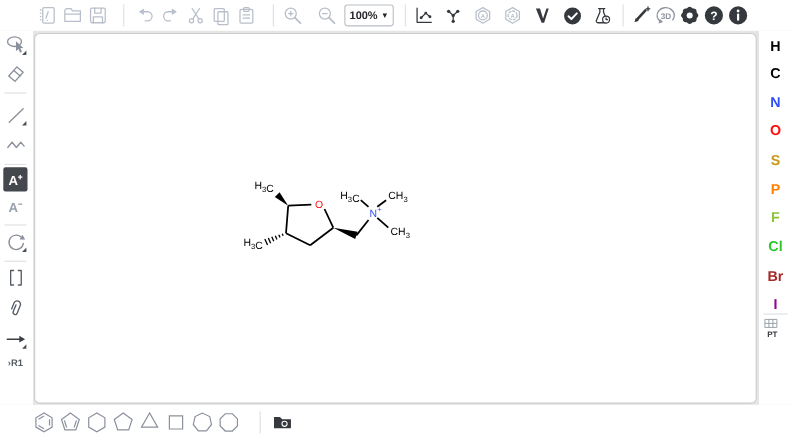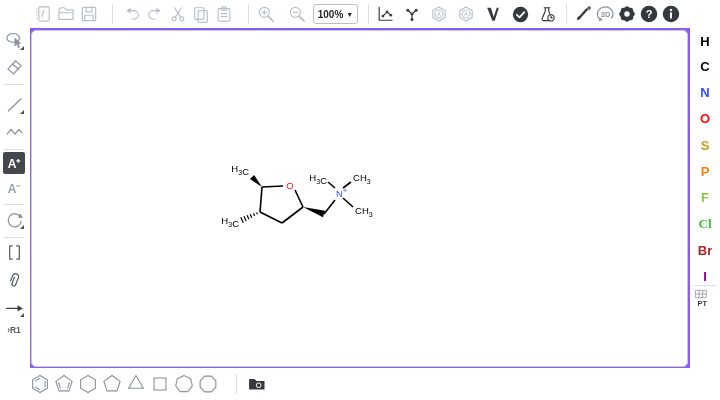--- a/index.html
+++ b/index.html
@@ -1,17 +1,17 @@
 <!DOCTYPE html>
 <html><head>
 <meta charset="utf-8">
 <style>
   html,body{margin:0;padding:0;width:720px;height:400px;background:#fff;overflow:hidden;
     font-family:"Liberation Sans",sans-serif;-webkit-font-smoothing:antialiased;}
-  #app{position:relative;width:720px;height:394px;background:#8b5cf6;}
+  #app{position:relative;width:720px;height:394px;background:#e5e5e5;}
   .btn{position:relative;width:22px;height:22px;display:flex;align-items:center;justify-content:center;border-radius:2px;}
   .btn svg{display:block;}
   .light{color:#b9bfca}
   .dark{color:#35383d}
   .mid{color:#8d939d}
   .gray{color:#8a919c}
   .ic{stroke:currentColor;fill:none;stroke-width:1.4;stroke-linecap:round;stroke-linejoin:round;}
   .fill{fill:currentColor;stroke:none;}
   .dd::after{content:'';position:absolute;right:1px;bottom:1px;width:0;height:0;
     border-left:4px solid transparent;border-bottom:4px solid #4a4f57;}
@@ -325,21 +325,21 @@
   </div>
 
   <div id="rightbar">
     <div class="elem" style="top:6px"><span style="color: rgb(0, 0, 0);">H</span></div>
     <div class="elem" style="top:31px"><span style="color: rgb(0, 0, 0);">C</span></div>
     <div class="elem" style="top:57px"><span style="color: rgb(48, 79, 247);">N</span></div>
     <div class="elem" style="top:83px"><span style="color: rgb(255, 13, 13);">O</span></div>
     <div class="elem" style="top:110px"><span style="color: rgb(201, 154, 25);">S</span></div>
     <div class="elem" style="top:136px"><span style="color: rgb(255, 128, 0);">P</span></div>
     <div class="elem" style="top:162px"><span style="color: rgb(140, 196, 55);">F</span></div>
-    <div class="elem" style="top:188px"><span style="color: rgb(43, 201, 43); font-family: Liberation Serif, serif;">Cl</span></div>
+    <div class="elem" style="top:188px"><span style="color: rgb(43, 201, 43);">Cl</span></div>
     <div class="elem" style="top:215px"><span style="color: rgb(166, 41, 41);">Br</span></div>
     <div class="elem" style="top:241px"><span style="color: rgb(148, 0, 148);">I</span></div>
     <div class="hsep" style="top:257px;left:4px;width:22px"></div>
     <div class="btn" style="position:absolute;left:3px;top:260px">
       <svg width="20" height="20" viewBox="0 0 22 22">
         <g stroke="#9aa1ac" stroke-width="1" fill="none">
           <path d="M1.5 1.5 h12 v8 h-12 z M5.5 1.5 v8 M9.5 1.5 v8 M1.5 5.5 h12"></path>
         </g>
         <text x="9" y="19" text-anchor="middle" font-size="8" font-weight="bold" fill="#35383d">PT</text>
       </svg>

